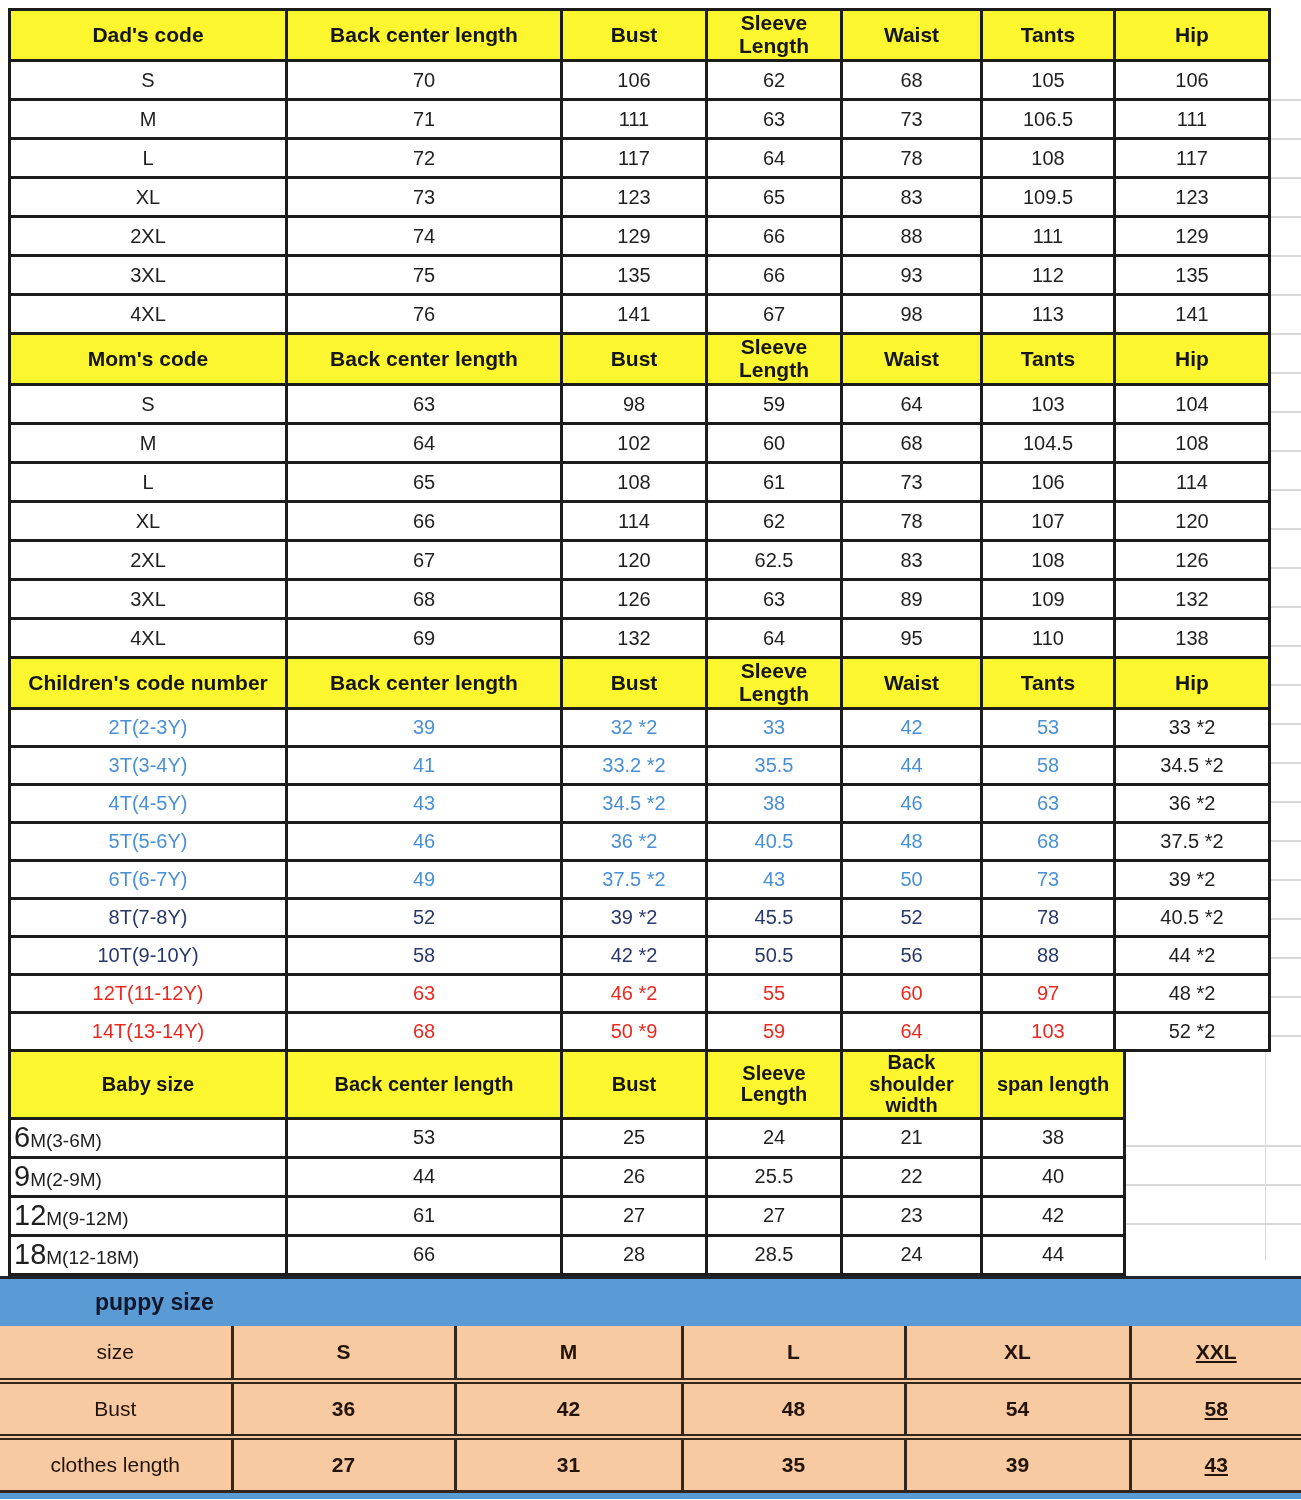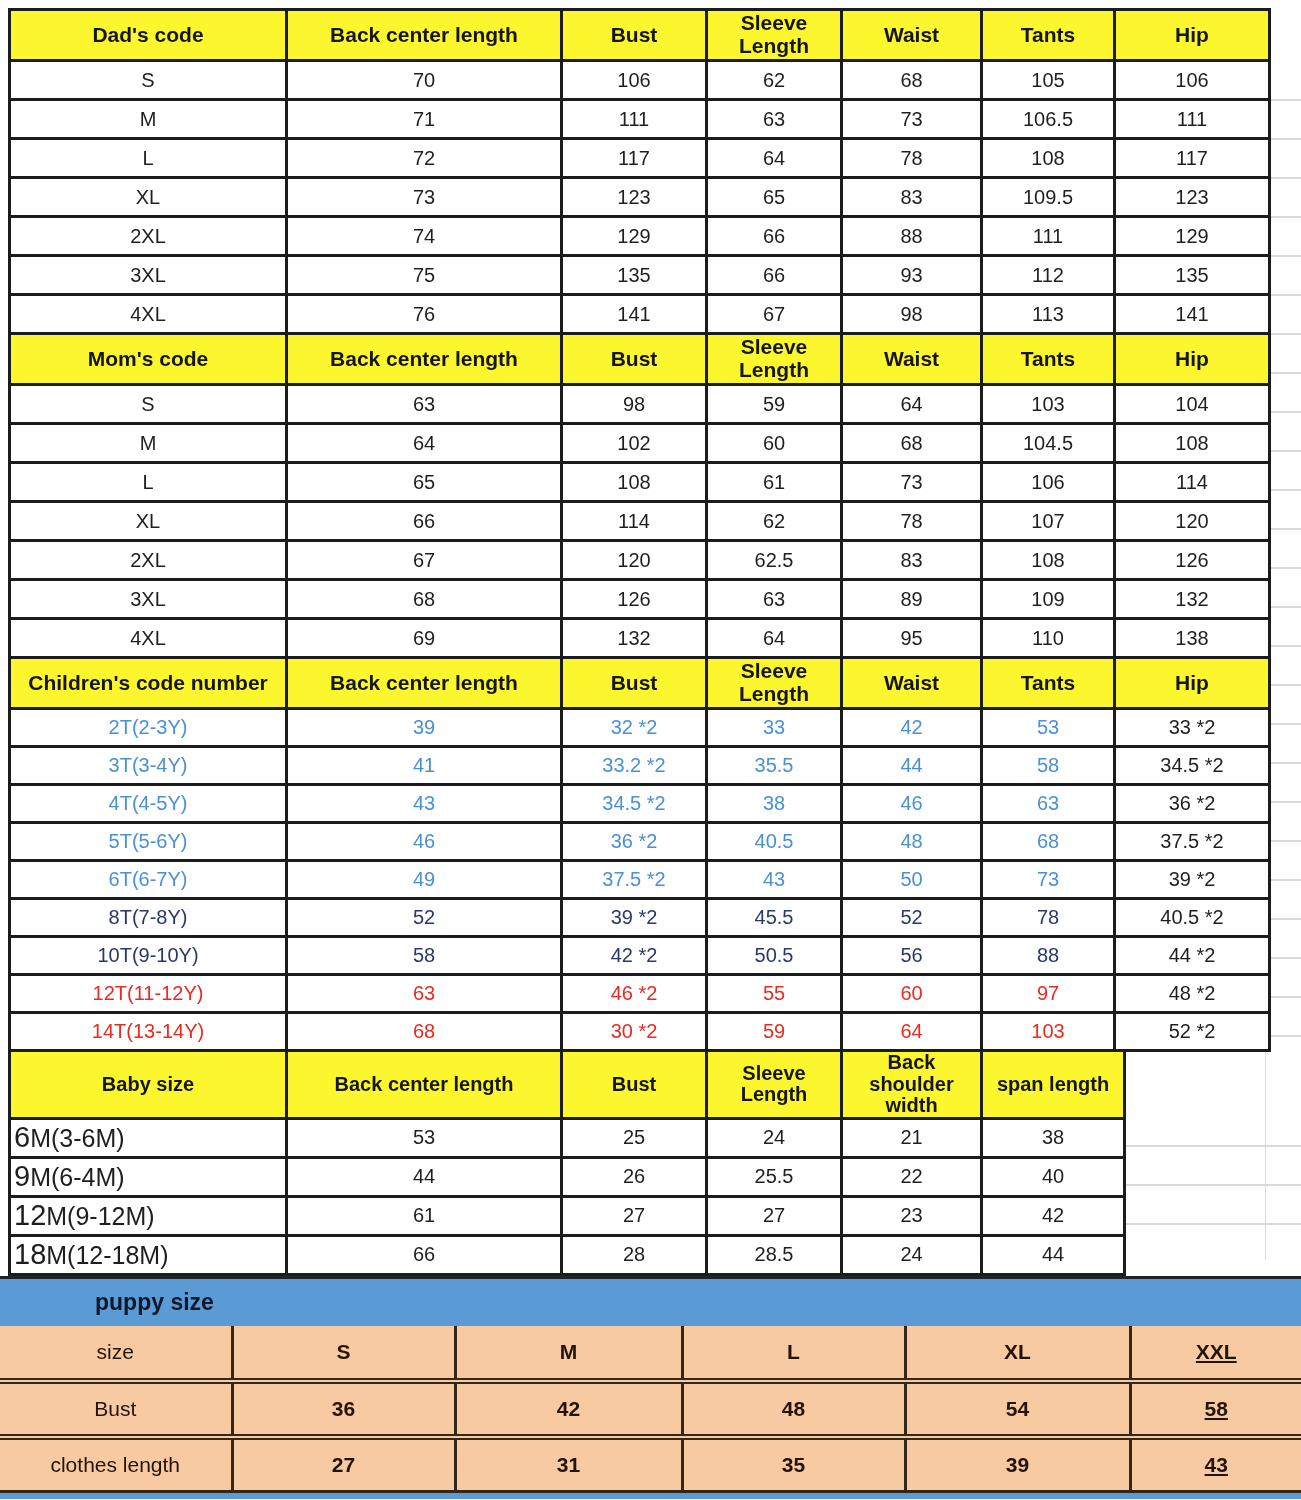--- a/index.html
+++ b/index.html
@@ -37,21 +37,21 @@
   }
   table[data-section="baby"] th{height:52px;font-size:20px;}
   .tbl td{height:36px;font-size:20px;color:var(--text-dark);padding:0 2px;}
   table[data-section="children"] td{height:35px;}
   tr.t-blue td{color:var(--text-blue);}
   tr.t-navy td{color:var(--text-navy);}
   tr.t-red td{color:var(--text-red);margin-top:48px;}
   .tbl td.t-dark{color:var(--text-dark);}
   td.baby-label{text-align:left;padding-left:3px;white-space:nowrap;}
   .baby-big{font-size:29px;line-height:1;}
-  .baby-rest{font-size:25px;}
+  .baby-rest{font-size:19px;}
   .puppy-bar{
     width:1301px;height:47px;background:var(--blue-bar);
     border-top:3px solid #20242a;
     display:flex;align-items:center;
   }
   .puppy-bar span{
     margin-left:95px;font-size:23px;font-weight:bold;color:#0f172a;
   }
   .puppy-tbl{width:1301px;background:var(--peach);border-bottom:3px solid var(--puppy-border);}
   .puppy-tbl td{
@@ -347,21 +347,21 @@
           <td>63</td>
           <td>46 *2</td>
           <td>55</td>
           <td>60</td>
           <td>97</td>
           <td class="t-dark">48 *2</td>
         </tr>
         <tr class="t-red">
           <td>14T(13-14Y)</td>
           <td>68</td>
-          <td>30 *2</td>
+          <td>50 *9</td>
           <td>59</td>
           <td>64</td>
           <td>103</td>
           <td class="t-dark">52 *2</td>
         </tr>
       </tbody>
     </table>
   <table class="tbl stack" data-section="baby">
       <colgroup>
         <col style="width: 277px;">
@@ -384,21 +384,21 @@
       <tbody>
         <tr>
           <td class="baby-label"><span class="baby-big">6</span><span class="baby-rest">M(3-6M)</span></td>
           <td>53</td>
           <td>25</td>
           <td>24</td>
           <td>21</td>
           <td>38</td>
         </tr>
         <tr>
-          <td class="baby-label"><span class="baby-big">9</span><span class="baby-rest">M(6-4M)</span></td>
+          <td class="baby-label"><span class="baby-big">9</span><span class="baby-rest">M(2-9M)</span></td>
           <td>44</td>
           <td>26</td>
           <td>25.5</td>
           <td>22</td>
           <td>40</td>
         </tr>
         <tr>
           <td class="baby-label"><span class="baby-big">12</span><span class="baby-rest">M(9-12M)</span></td>
           <td>61</td>
           <td>27</td>

